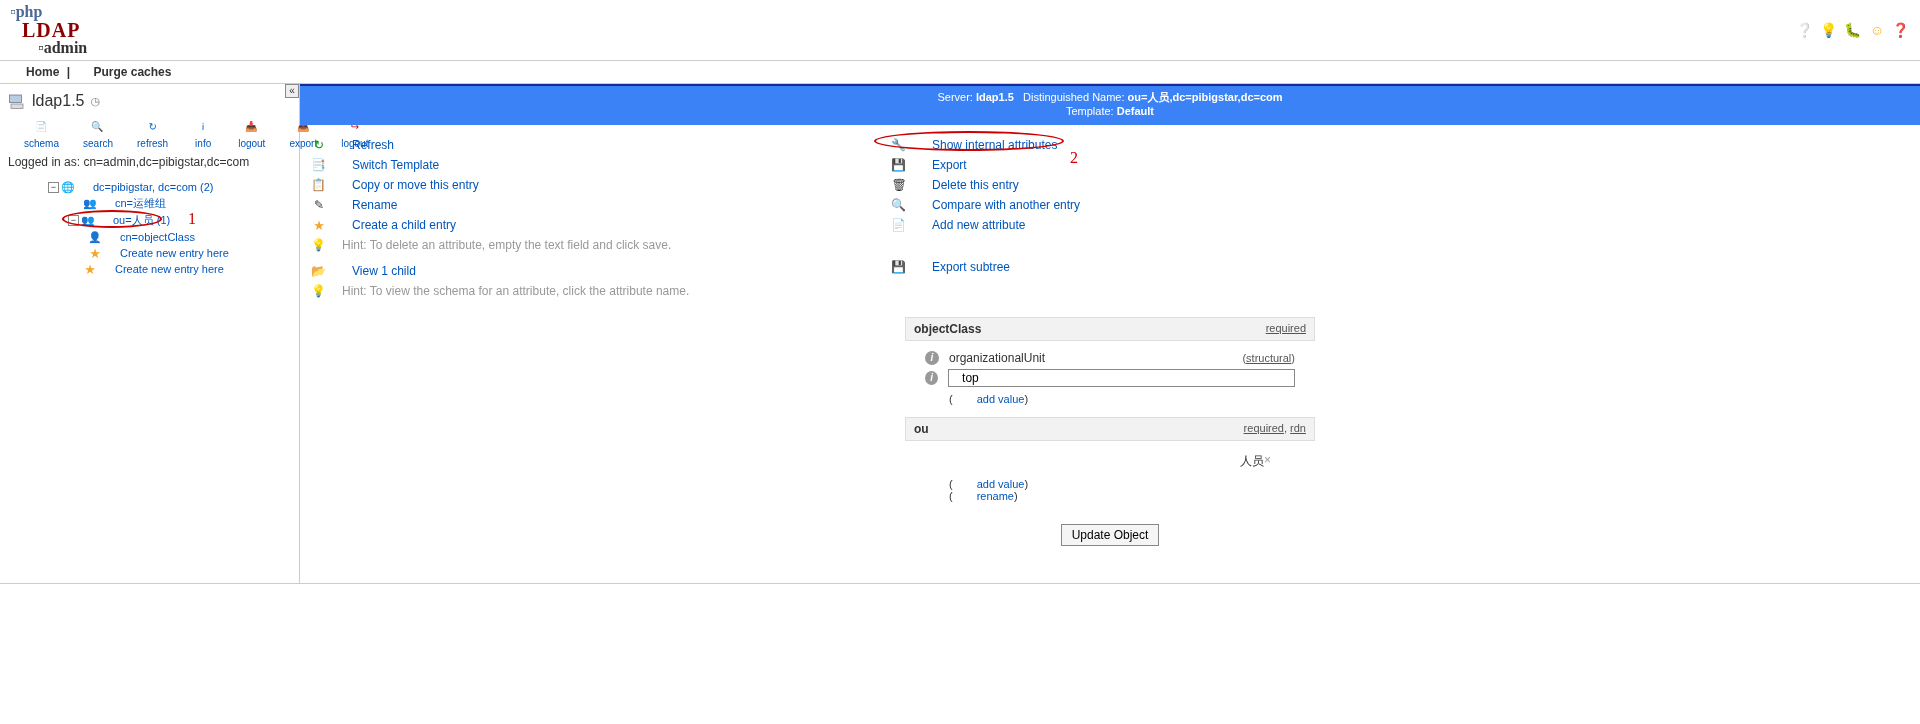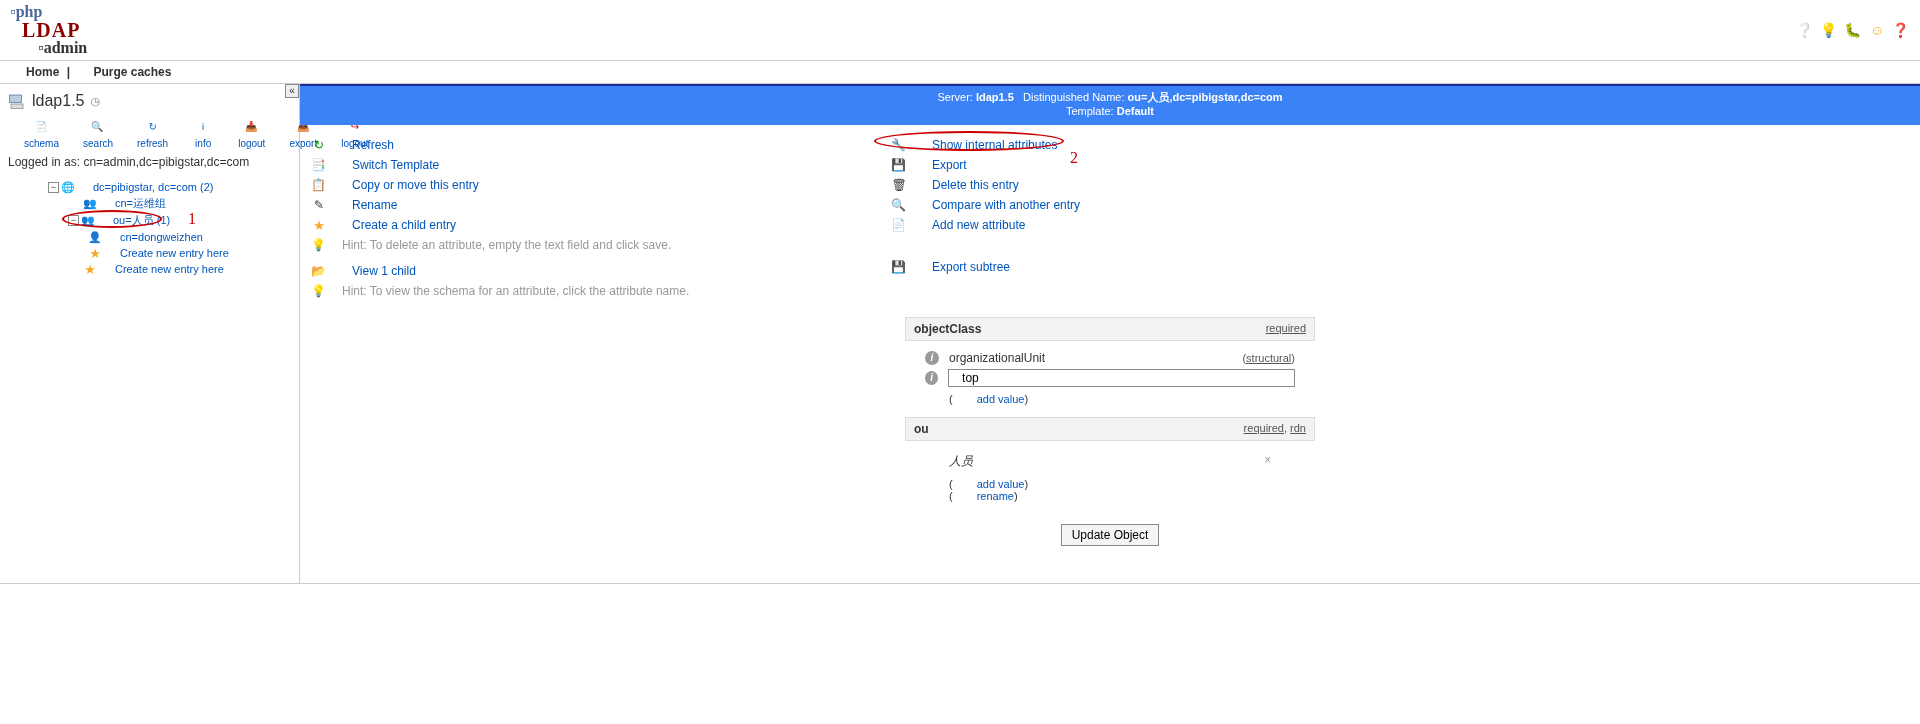--- a/index.html
+++ b/index.html
@@ -67,21 +67,21 @@
 .attr-flags u { text-decoration: underline; }
 .attr-body { padding: 8px 0; }
 .attr-row { display: flex; align-items: center; gap: 10px; padding: 2px 20px; }
 .attr-info-icon { width: 14px; height: 14px; border-radius: 50%; background: #999; color: #fff; font-size: 10px; text-align: center; line-height: 14px; font-style: italic; font-weight: bold; }
 .attr-value { flex: 1; }
 .attr-input { width: 100%; border: 1px solid #888; padding: 1px 13px; font-size: 12px; }
 .attr-links { font-size: 11px; padding: 4px 44px; }
 .attr-links a { color: #0055bb; margin-left: 8px; }
 .attr-struct { float: right; font-size: 11px; color: #555; }
 .attr-struct u { text-decoration: underline; }
-.attr-ou-row { padding: 4px 44px; display: flex; justify-content: space-between; font-style: italic; }
+.attr-ou-row { padding: 4px 44px; display: flex; justify-content: flex-end; }
 
 .update-btn { display: block; margin: 10px auto; padding: 3px 10px; border: 1px solid #888; background: #f5f5f5; font-size: 12px; }
 
 .watermark { position: absolute; bottom: -18px; right: 10px; color: #ddd; font-size: 13px; }
 </style>
 </head>
 <body>
 
 <div class="header">
   <div class="logo">
@@ -162,21 +162,21 @@
       </div>
       <div class="tree-row tree-indent-2" style="position:relative">
         <div class="annot-oval-1" style="top:-2px;left:-6px"></div>
         <span class="tree-toggle">−</span>
         <span class="tree-icon tree-people">👥</span>
         <a>ou=人员 (1)</a>
         <span class="annot-num" style="top:-2px;left:120px">1</span>
       </div>
       <div class="tree-row tree-indent-3">
         <span class="tree-icon tree-person">👤</span>
-        <a>cn=dongweizhen</a>
+        <a>cn=objectClass</a>
       </div>
       <div class="tree-row tree-indent-3">
         <span class="tree-icon tree-star">★</span>
         <a>Create new entry here</a>
       </div>
       <div class="tree-row tree-indent-2">
         <span style="width:13px"></span>
         <span class="tree-icon tree-star">★</span>
         <a>Create new entry here</a>
       </div>

